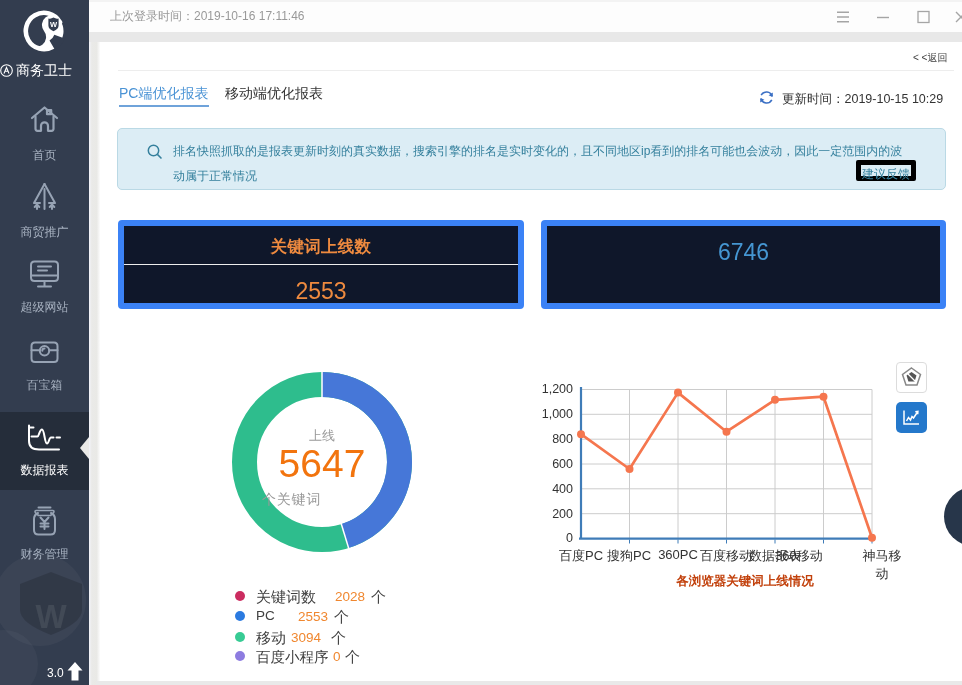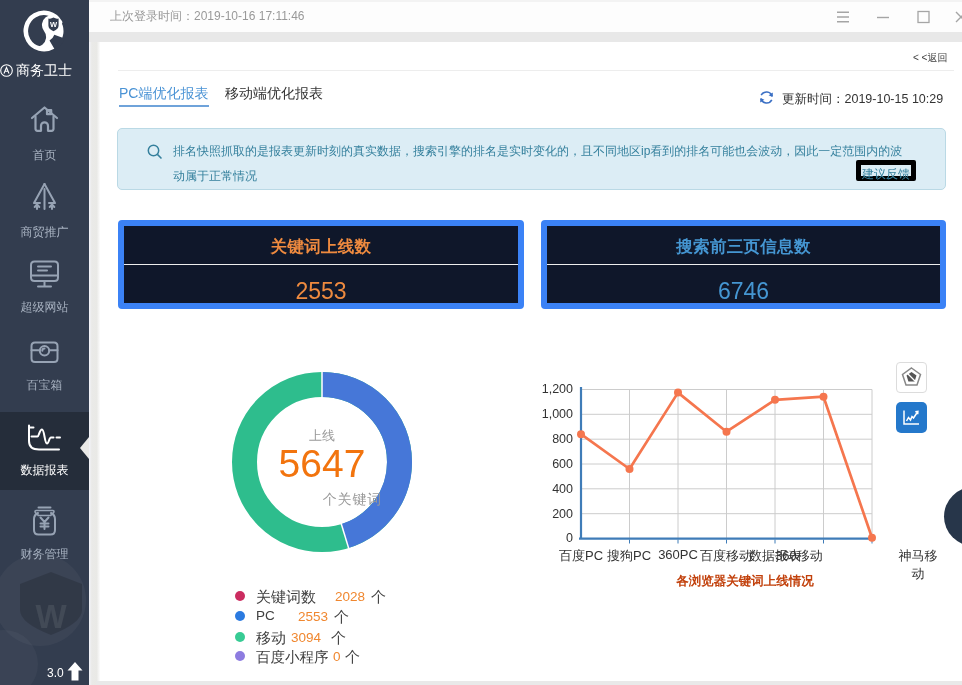--- a/index.html
+++ b/index.html
@@ -49,21 +49,21 @@
   .card .hd { height:39px; border-bottom:1px solid #ededed; text-align:center; font-size:16.5px; font-weight:bold; line-height:40px; letter-spacing:0.3px; }
   .card .num { text-align:center; font-size:23px; margin-top:13px; }
   .c1 { left:118px; width:406px; }
   .c1 .hd, .c1 .num { color:#ee8a3f; }
   .c2 { left:541px; width:405px; }
   .c2 .hd, .c2 .num { color:#4596d2; }
 
   
   .d-t1 { position:absolute; left:272px; top:427px; width:100px; text-align:center; font-size:13px; color:#999; }
   .d-t2 { position:absolute; left:242px; top:442px; width:160px; text-align:center; font-size:39px; color:#f2740e; }
-  .d-t3 { position:absolute; left:262px; top:491px; width:120px; text-align:right; font-size:14px; letter-spacing:0.8px; color:#999; }
+  .d-t3 { position:absolute; left:262px; top:491px; width:120px; text-align:left; font-size:14px; letter-spacing:0.8px; color:#999; }
 
   
   .leg { position:absolute; left:235px; font-size:15px; color:#404040; height:16px; }
   .leg .dot { position:absolute; left:0; top:3px; width:10px; height:10px; border-radius:50%; }
   .leg .nm { position:absolute; left:21px; top:0; white-space:nowrap; }
   .leg .vl { position:absolute; top:1px; color:#f0872f; white-space:nowrap; font-size:13.5px; }
   .leg .ge { position:absolute; top:0; white-space:nowrap; }
 
   
   .ylab { position:absolute; width:44px; text-align:right; font-size:12.5px; color:#333; }
@@ -118,21 +118,20 @@
     </svg>
     <div class="bannertxt">排名快照抓取的是报表更新时刻的真实数据，搜索引擎的排名是实时变化的，且不同地区ip看到的排名可能也会波动，因此一定范围内的波<br>动属于正常情况</div>
     <div class="fbbtn">建议反馈</div>
   </div>
 
   <div class="card c1">
       <div class="hd">关键词上线数</div>
       <div class="num">2553</div>
     </div>
   <div class="card c2">
-      <div class="hd">搜索前三页信息数</div>
       <div class="num">6746</div>
     </div>
 
   <svg class="abs" style="left:232px; top:372px;" width="180" height="180" viewBox="0 0 180 180">
     <g transform="translate(90,90)">
       <circle r="77.5" fill="none" stroke="#2ebd8d" stroke-width="25"></circle>
       <circle r="77.5" fill="none" stroke="#4677d8" stroke-width="25" stroke-dasharray="220.1 266.8" transform="rotate(-90)"></circle>
       <path d="M0 -64 L0 -91" stroke="#fff" stroke-width="1.5"></path>
       <path d="M0 0 L27 91" stroke="#fff" stroke-width="1.5" transform="rotate(0)" visibility="hidden"></path>
       <path d="M19 61 L27.4 88.6" stroke="#fff" stroke-width="1.5"></path>
@@ -194,21 +193,21 @@
   <div class="ylab" style="left:529px; top:457px;">600</div>
   <div class="ylab" style="left:529px; top:482px;">400</div>
   <div class="ylab" style="left:529px; top:507px;">200</div>
   <div class="ylab" style="left:529px; top:531px;">0</div>
   <div class="xlab" style="left:549px;">百度PC</div>
   <div class="xlab" style="left:597px;">搜狗PC</div>
   <div class="xlab" style="left:646px;">360PC</div>
   <div class="xlab" style="left:694px;">百度移动</div>
   <div class="xlab" style="left:743px;">数据报表</div>
   <div class="xlab" style="left:767px;text-align:center;">360移动</div>
-  <div class="xlab" style="left:876px;padding-left:20px;">神马移动</div>
+  <div class="xlab" style="left:840px;padding-left:20px;">神马移动</div>
   <div class="ctitle">各浏览器关键词上线情况</div>
 
   <div class="pentbtn">
     <svg width="29" height="29" viewBox="0 0 29 29" style="position:absolute;left:0;top:0;">
       <path d="M14.5 5 L23.5 11.5 L20 22 H9 L5.5 11.5 Z" fill="none" stroke="#888" stroke-width="1.5"></path>
       <path d="M14.5 9 L19.5 12.6 L17.6 18.5 H11.4 L9.5 12.6 Z" fill="#555"></path>
       <path d="M11 11 L18 18" stroke="#fff" stroke-width="1.2"></path>
     </svg>
   </div>
   <div class="bluebtn">

